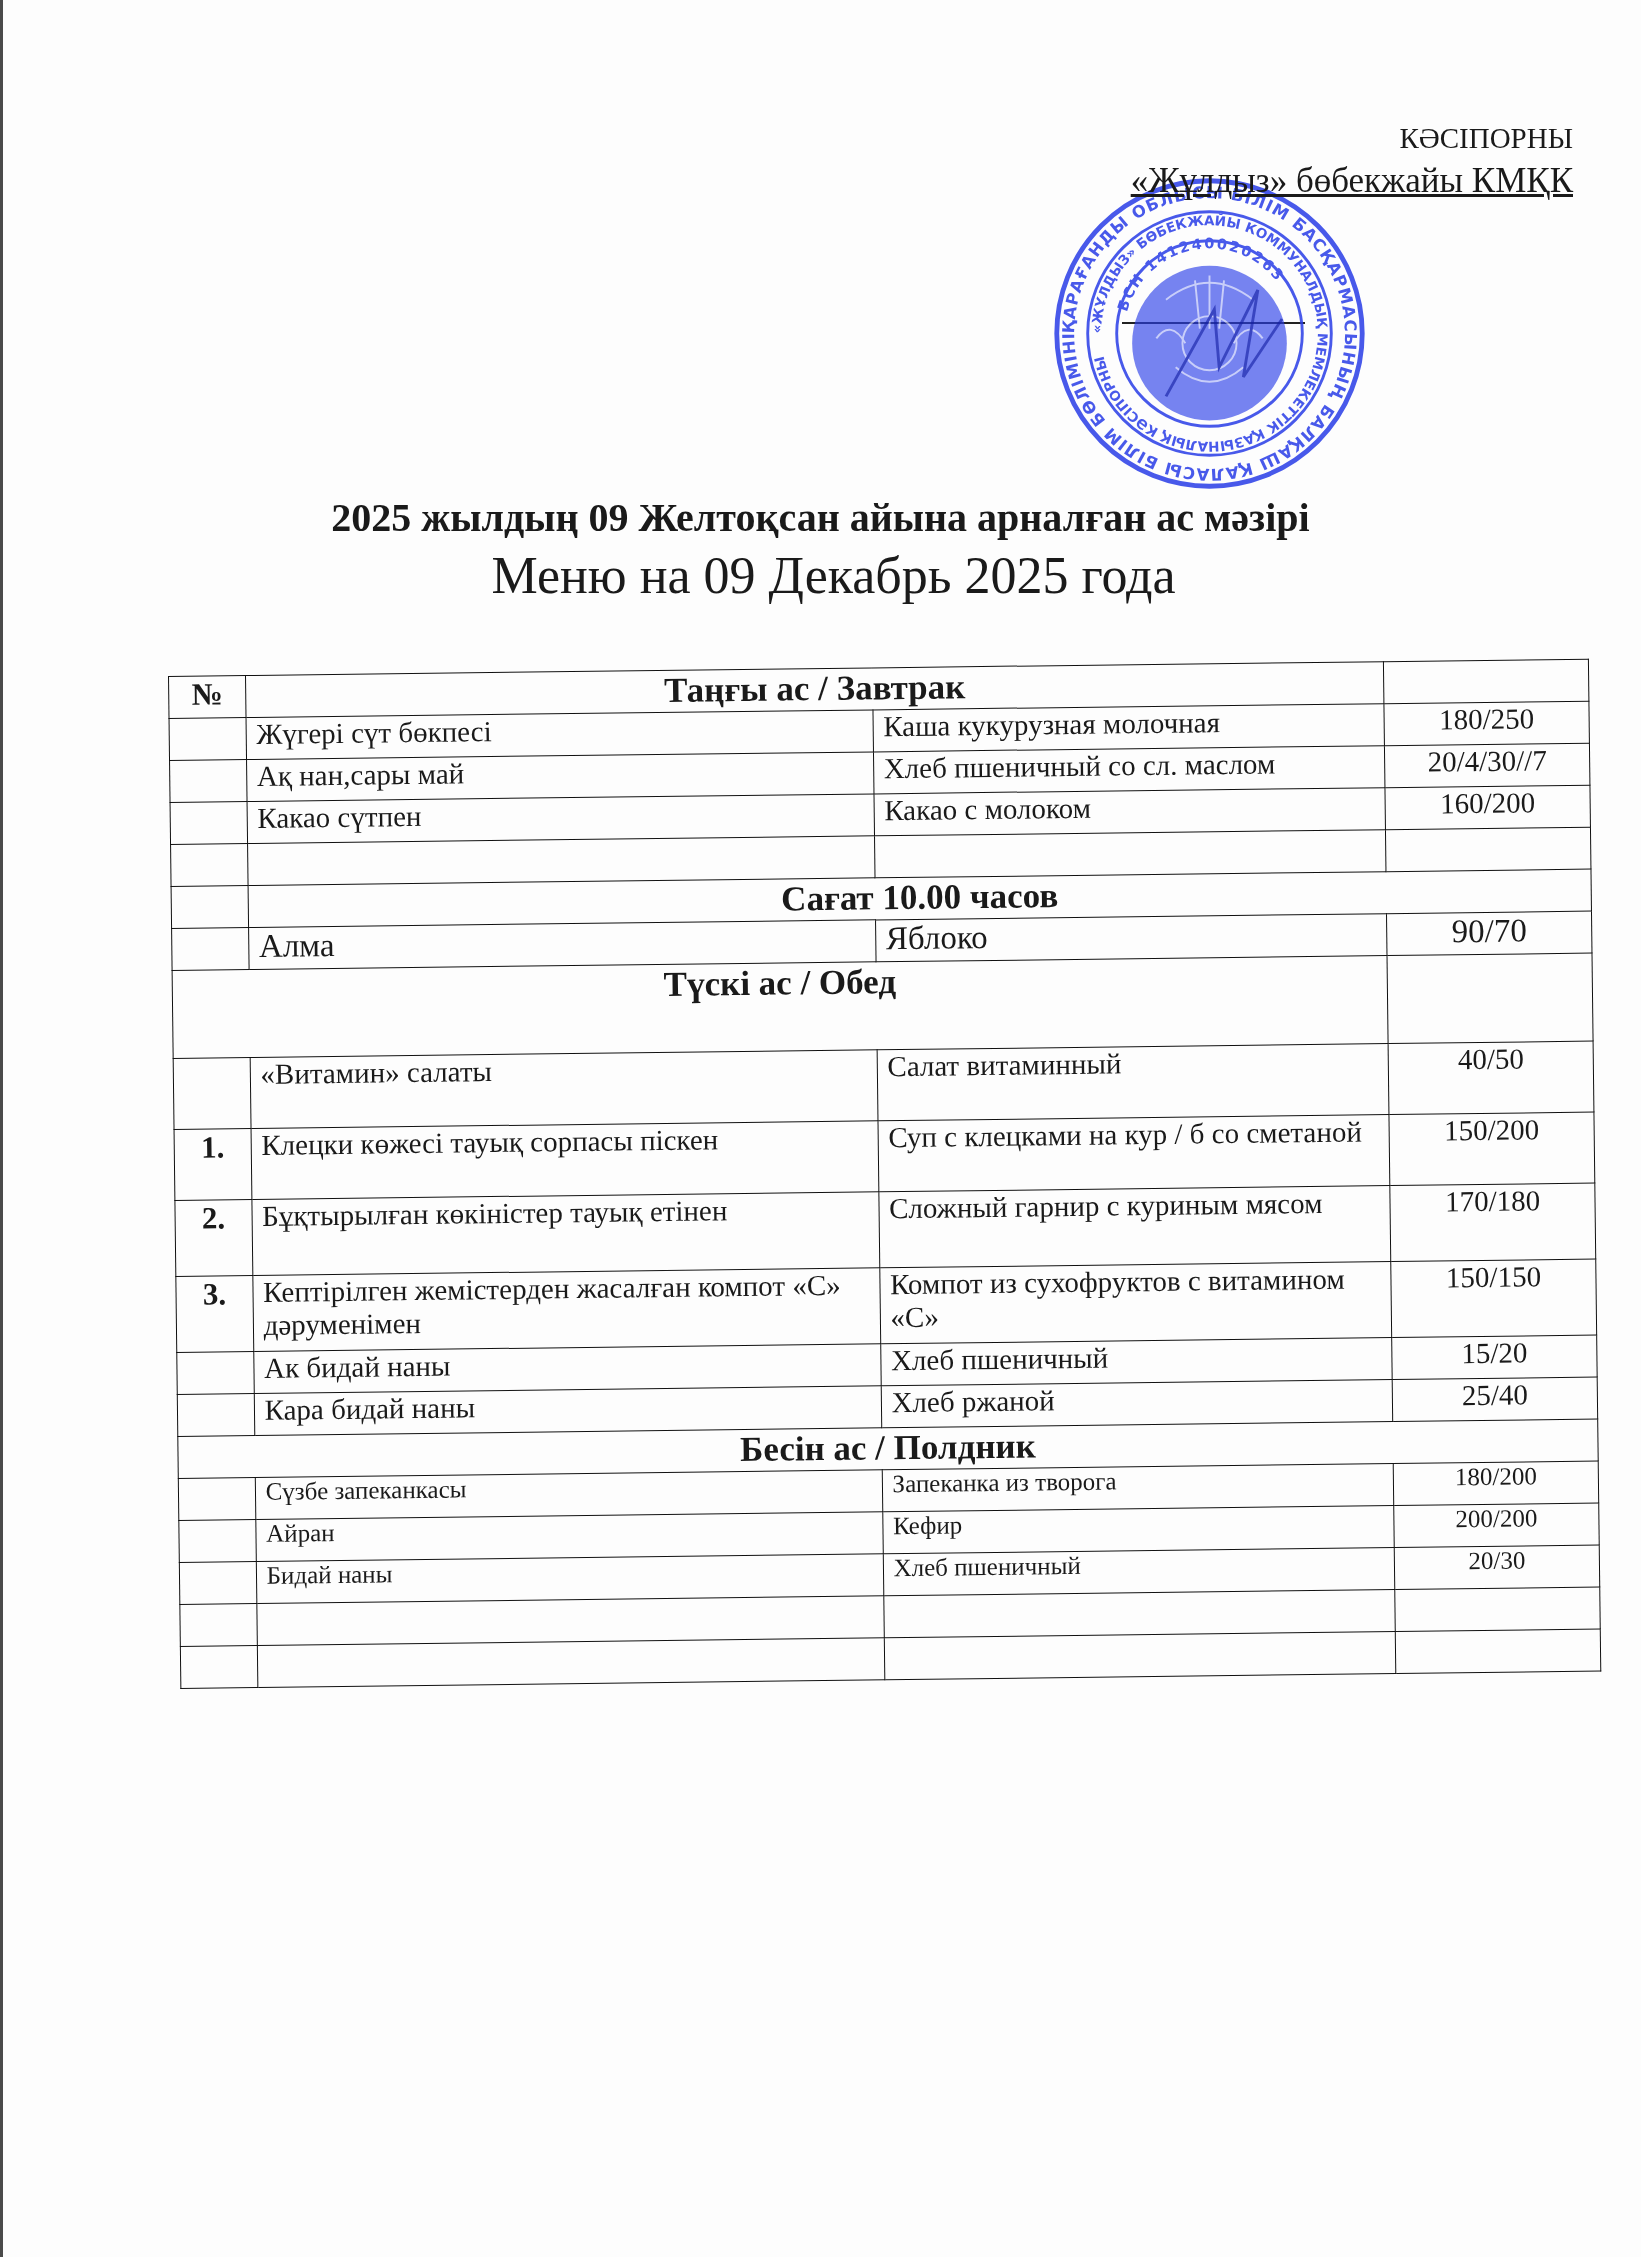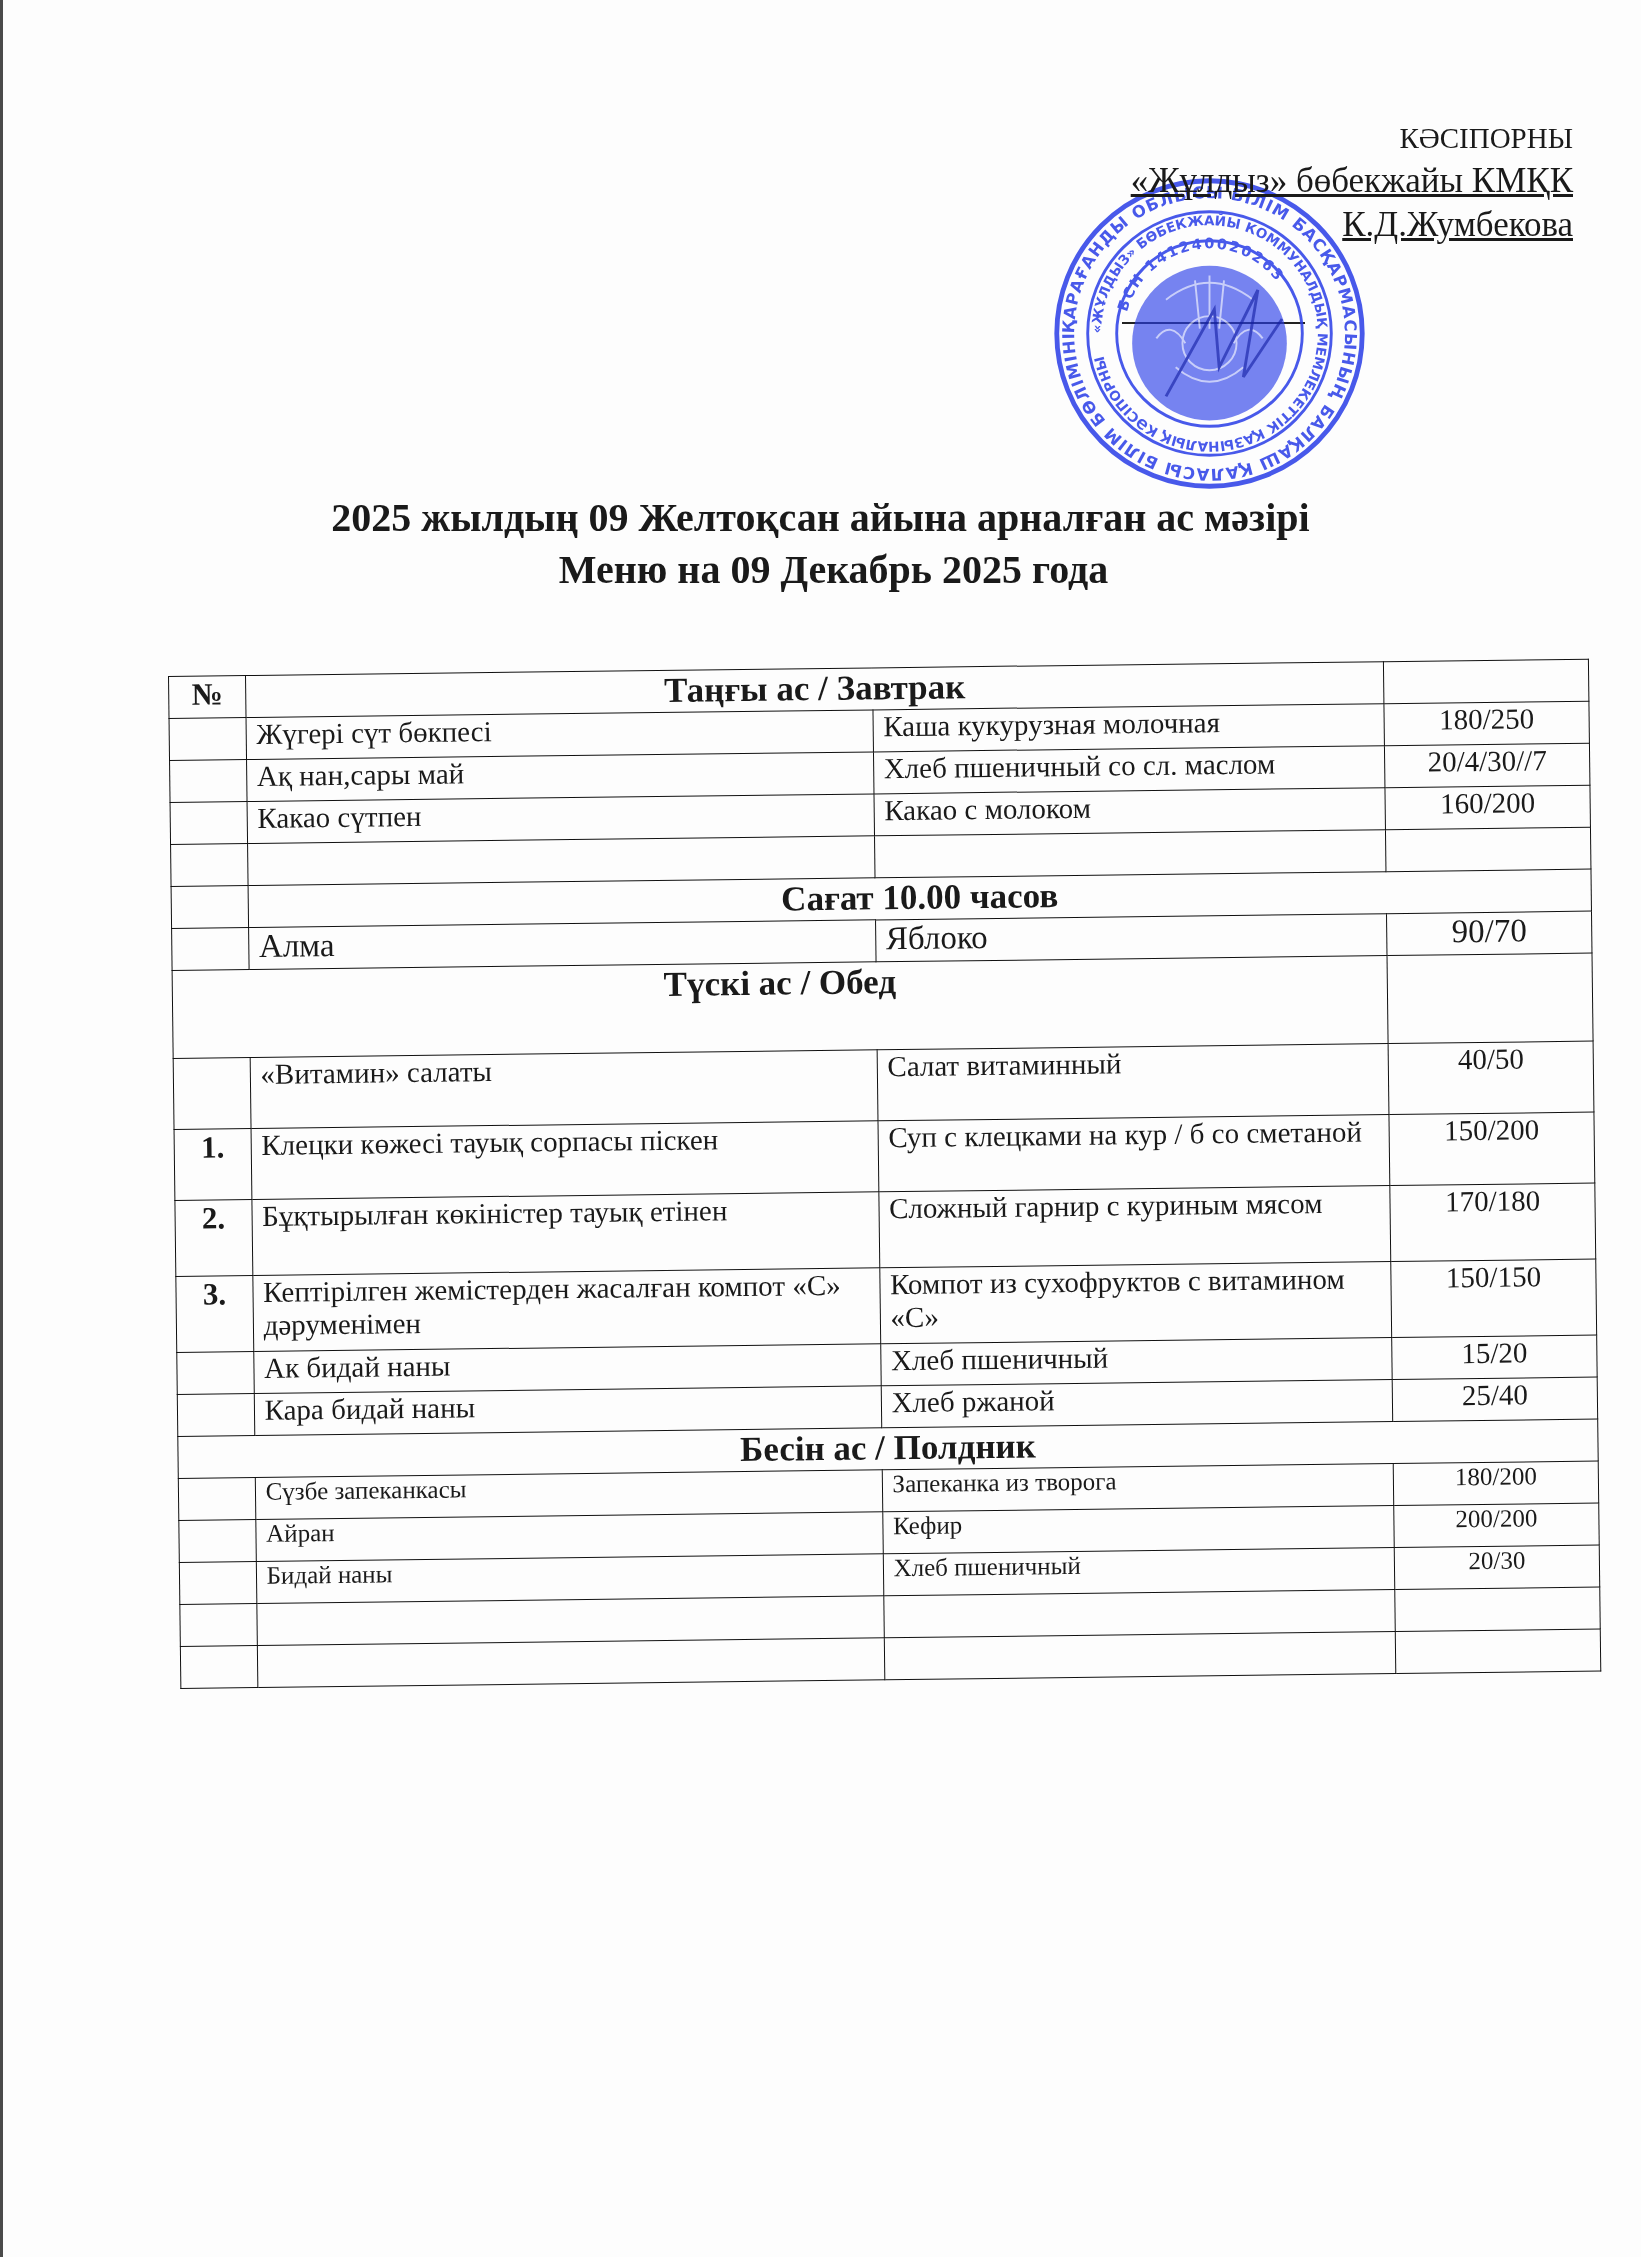--- a/index.html
+++ b/index.html
@@ -69,26 +69,25 @@
       <circle cx="165" cy="175" r="28"></circle>
       <path d="M110,170 Q125,150 140,175 M220,170 Q205,150 190,175"></path>
     </g>
   </g>
   <path d="M120,230 L170,140 L175,200 L215,120 L200,210 L240,150" stroke="#1a28b8" stroke-width="3" fill="none"></path>
 </svg>
 
 <div class="approval">
   <div class="a-title">КӘСІПОРНЫ</div>
   <div class="a-line">«Жұлдыз» бөбекжайы КМҚК</div>
-  <div class="a-line">К.Д.Жумбекова</div>
 </div>
 <div class="sign-line"></div>
 
 <div class="t1 title-kz" style="top:494px;font-size:40px;font-weight:bold;">2025 жылдың 09 Желтоқсан айына арналған ас мәзірі</div>
-<div class="t1 title-ru" style="top:546px;font-size:40px;font-weight:bold;padding-left:26px;box-sizing:border-box;">Меню на 09 Декабрь   2025 года</div>
+<div class="t1 title-ru" style="top:546px;font-size:52px;font-weight:normal;padding-left:26px;box-sizing:border-box;">Меню на 09 Декабрь   2025 года</div>
 
 <table class="menu">
   <colgroup>
       <col class="c-no">
       <col class="c-kz">
       <col class="c-ru">
       <col class="c-w">
     </colgroup>
   <tbody>
     <tr>

